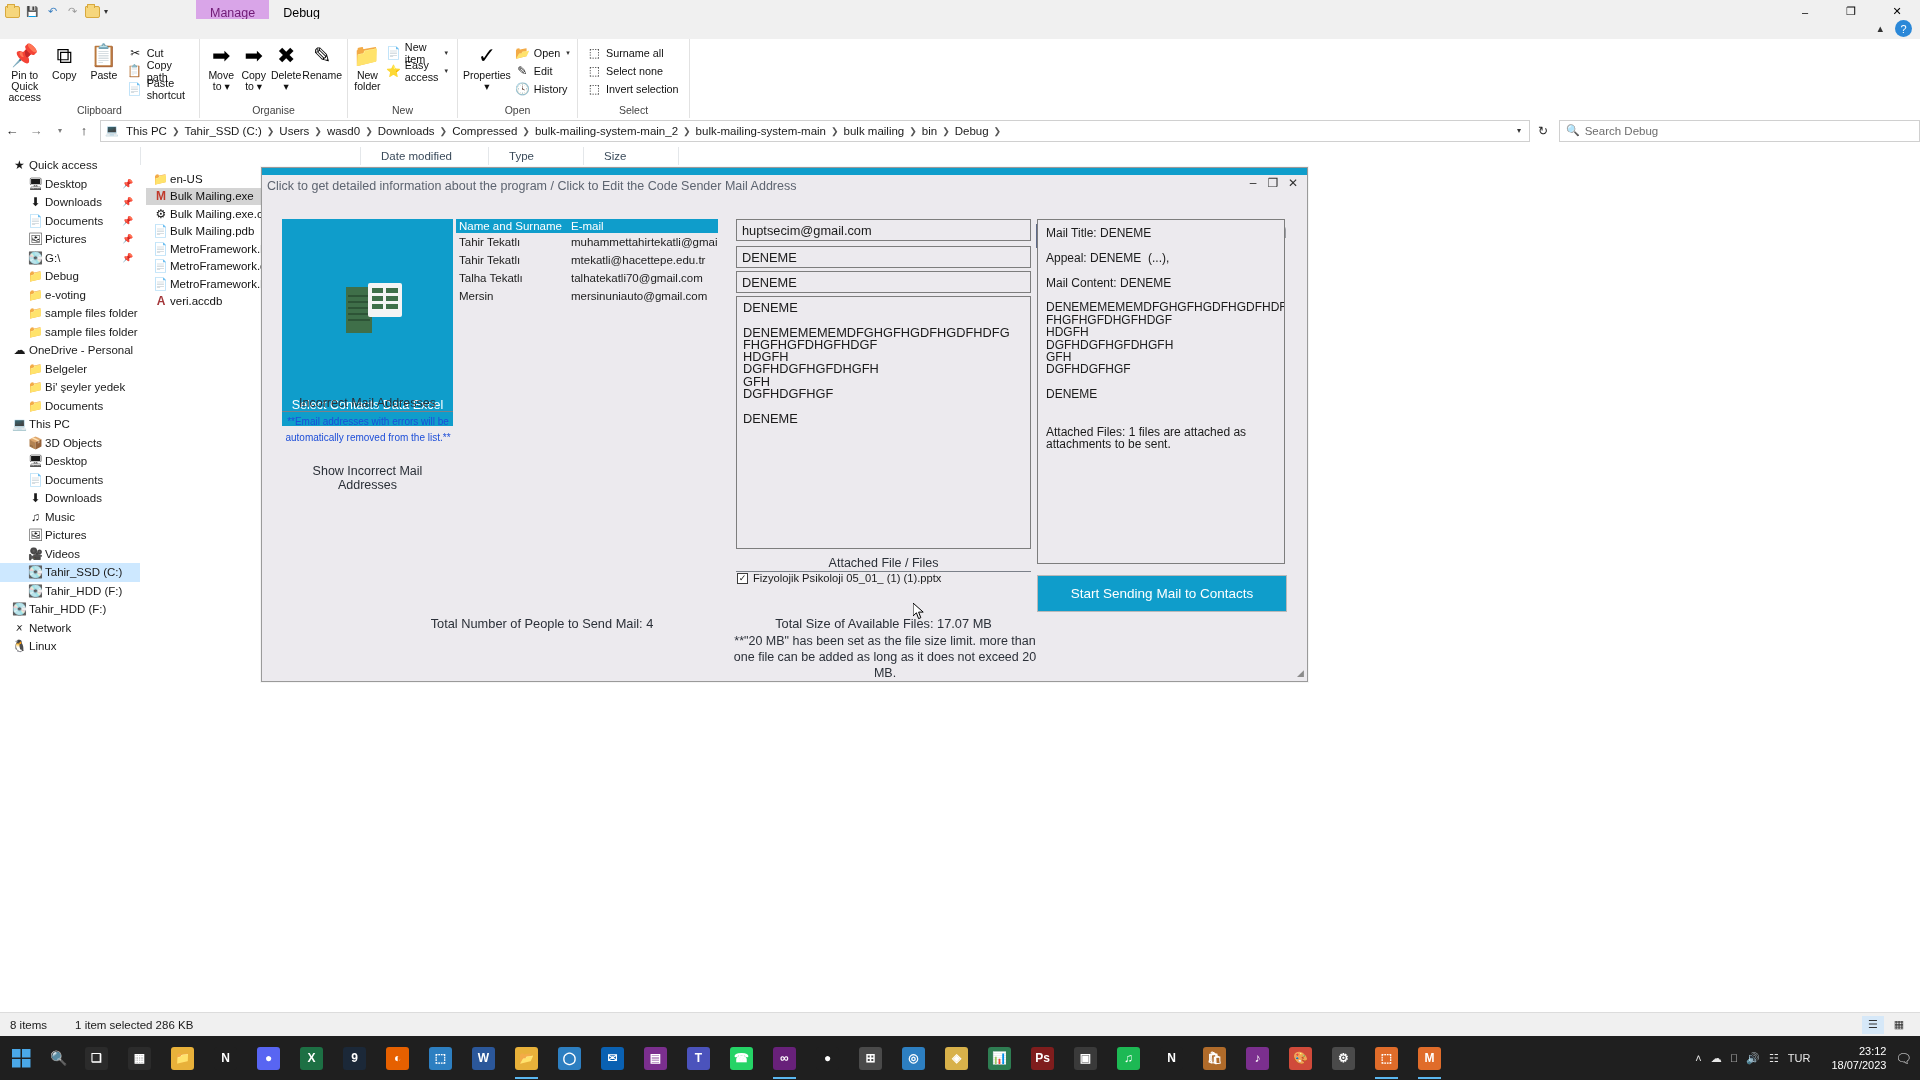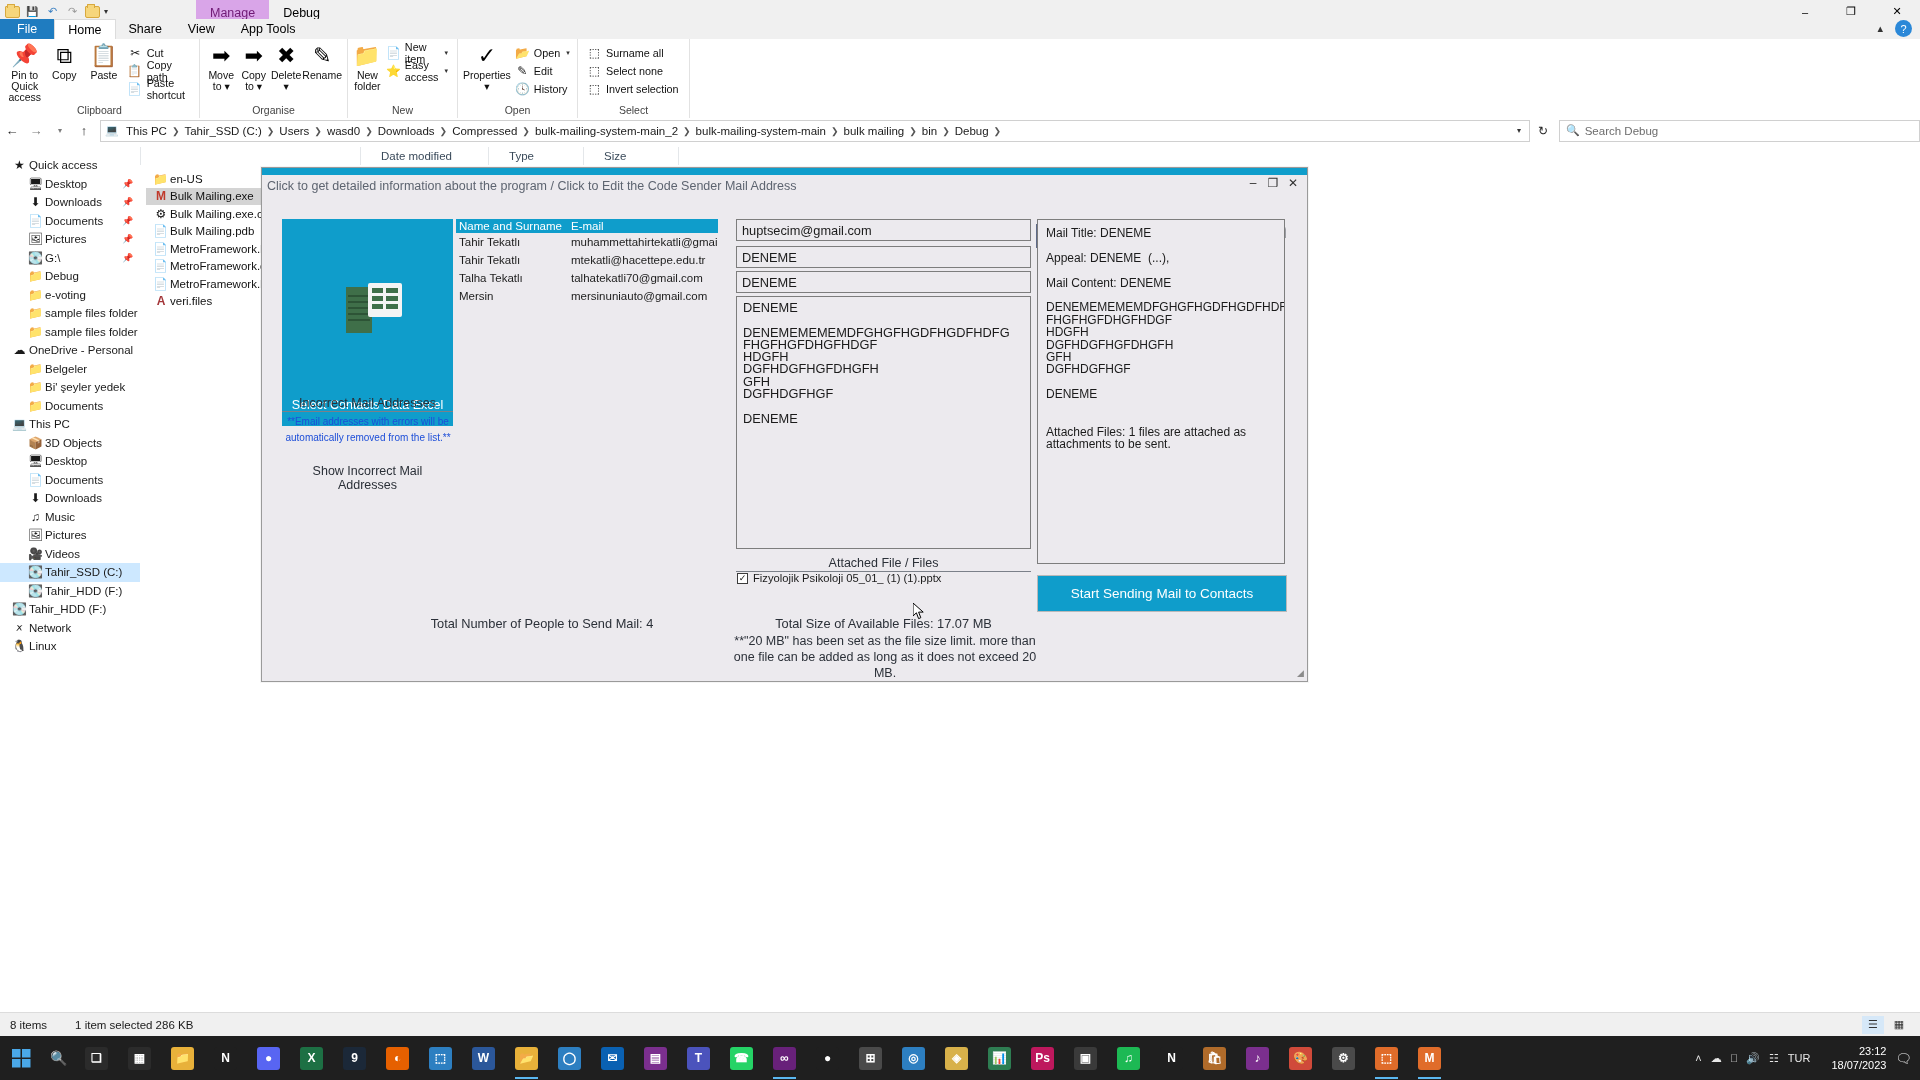--- a/index.html
+++ b/index.html
@@ -240,27 +240,20 @@
       <div class="ribtab-ctx2">Debug</div>
     </div>
     <div class="winctl">
       <div>–</div>
       <div>❐</div>
       <div class="cl">✕</div>
     </div>
   </div>
 
   <div class="ribbon">
-    <div class="tabrow" id="tabrow">
-        <div class="tab file">File</div>
-        <div class="tab active">Home</div>
-        <div class="tab">Share</div>
-        <div class="tab">View</div>
-        <div class="tab">App Tools</div>
-      </div>
     <div class="helpq">
       <span>▴</span>
       <div class="qmark">?</div>
     </div>
     <div class="ribbody" id="ribbody">
         <div class="grp" style="width: 200px;">
           <div class="grpinner">
             <div class="bigbtn">
               <div class="gl">📌</div>
               <div class="lb">Pin to Quick access</div>
@@ -570,21 +563,21 @@
       <div class="frow">
         <span class="fi">📄</span>
         <span>MetroFramework.dll</span>
       </div>
       <div class="frow">
         <span class="fi">📄</span>
         <span>MetroFramework.Fonts.dll</span>
       </div>
       <div class="frow">
         <span class="fi" style="color: rgb(164, 55, 58); font-weight: bold;">A</span>
-        <span>veri.files</span>
+        <span>veri.accdb</span>
       </div>
     </div>
 
   <div class="statusbar">
     <div class="s1">8 items</div>
     <div class="s2">1 item selected  286 KB</div>
     <div class="viewicons">
       <div class="on">☰</div>
       <div>▦</div>
     </div>
@@ -786,21 +779,21 @@
         <div class="tbitem">
           <div class="tbglyph" style="background: rgb(45, 127, 193);">◎</div>
         </div>
         <div class="tbitem">
           <div class="tbglyph" style="background: rgb(216, 177, 74);">◈</div>
         </div>
         <div class="tbitem">
           <div class="tbglyph" style="background: rgb(46, 125, 82);">📊</div>
         </div>
         <div class="tbitem">
-          <div class="tbglyph" style="background: #be185d;">Ps</div>
+          <div class="tbglyph" style="background: #7f1d1d;">Ps</div>
         </div>
         <div class="tbitem">
           <div class="tbglyph" style="background: rgb(58, 58, 58);">▣</div>
         </div>
         <div class="tbitem">
           <div class="tbglyph" style="background: rgb(29, 185, 84);">♫</div>
         </div>
         <div class="tbitem">
           <div class="tbglyph" style="background: rgb(31, 31, 31);">N</div>
         </div>

